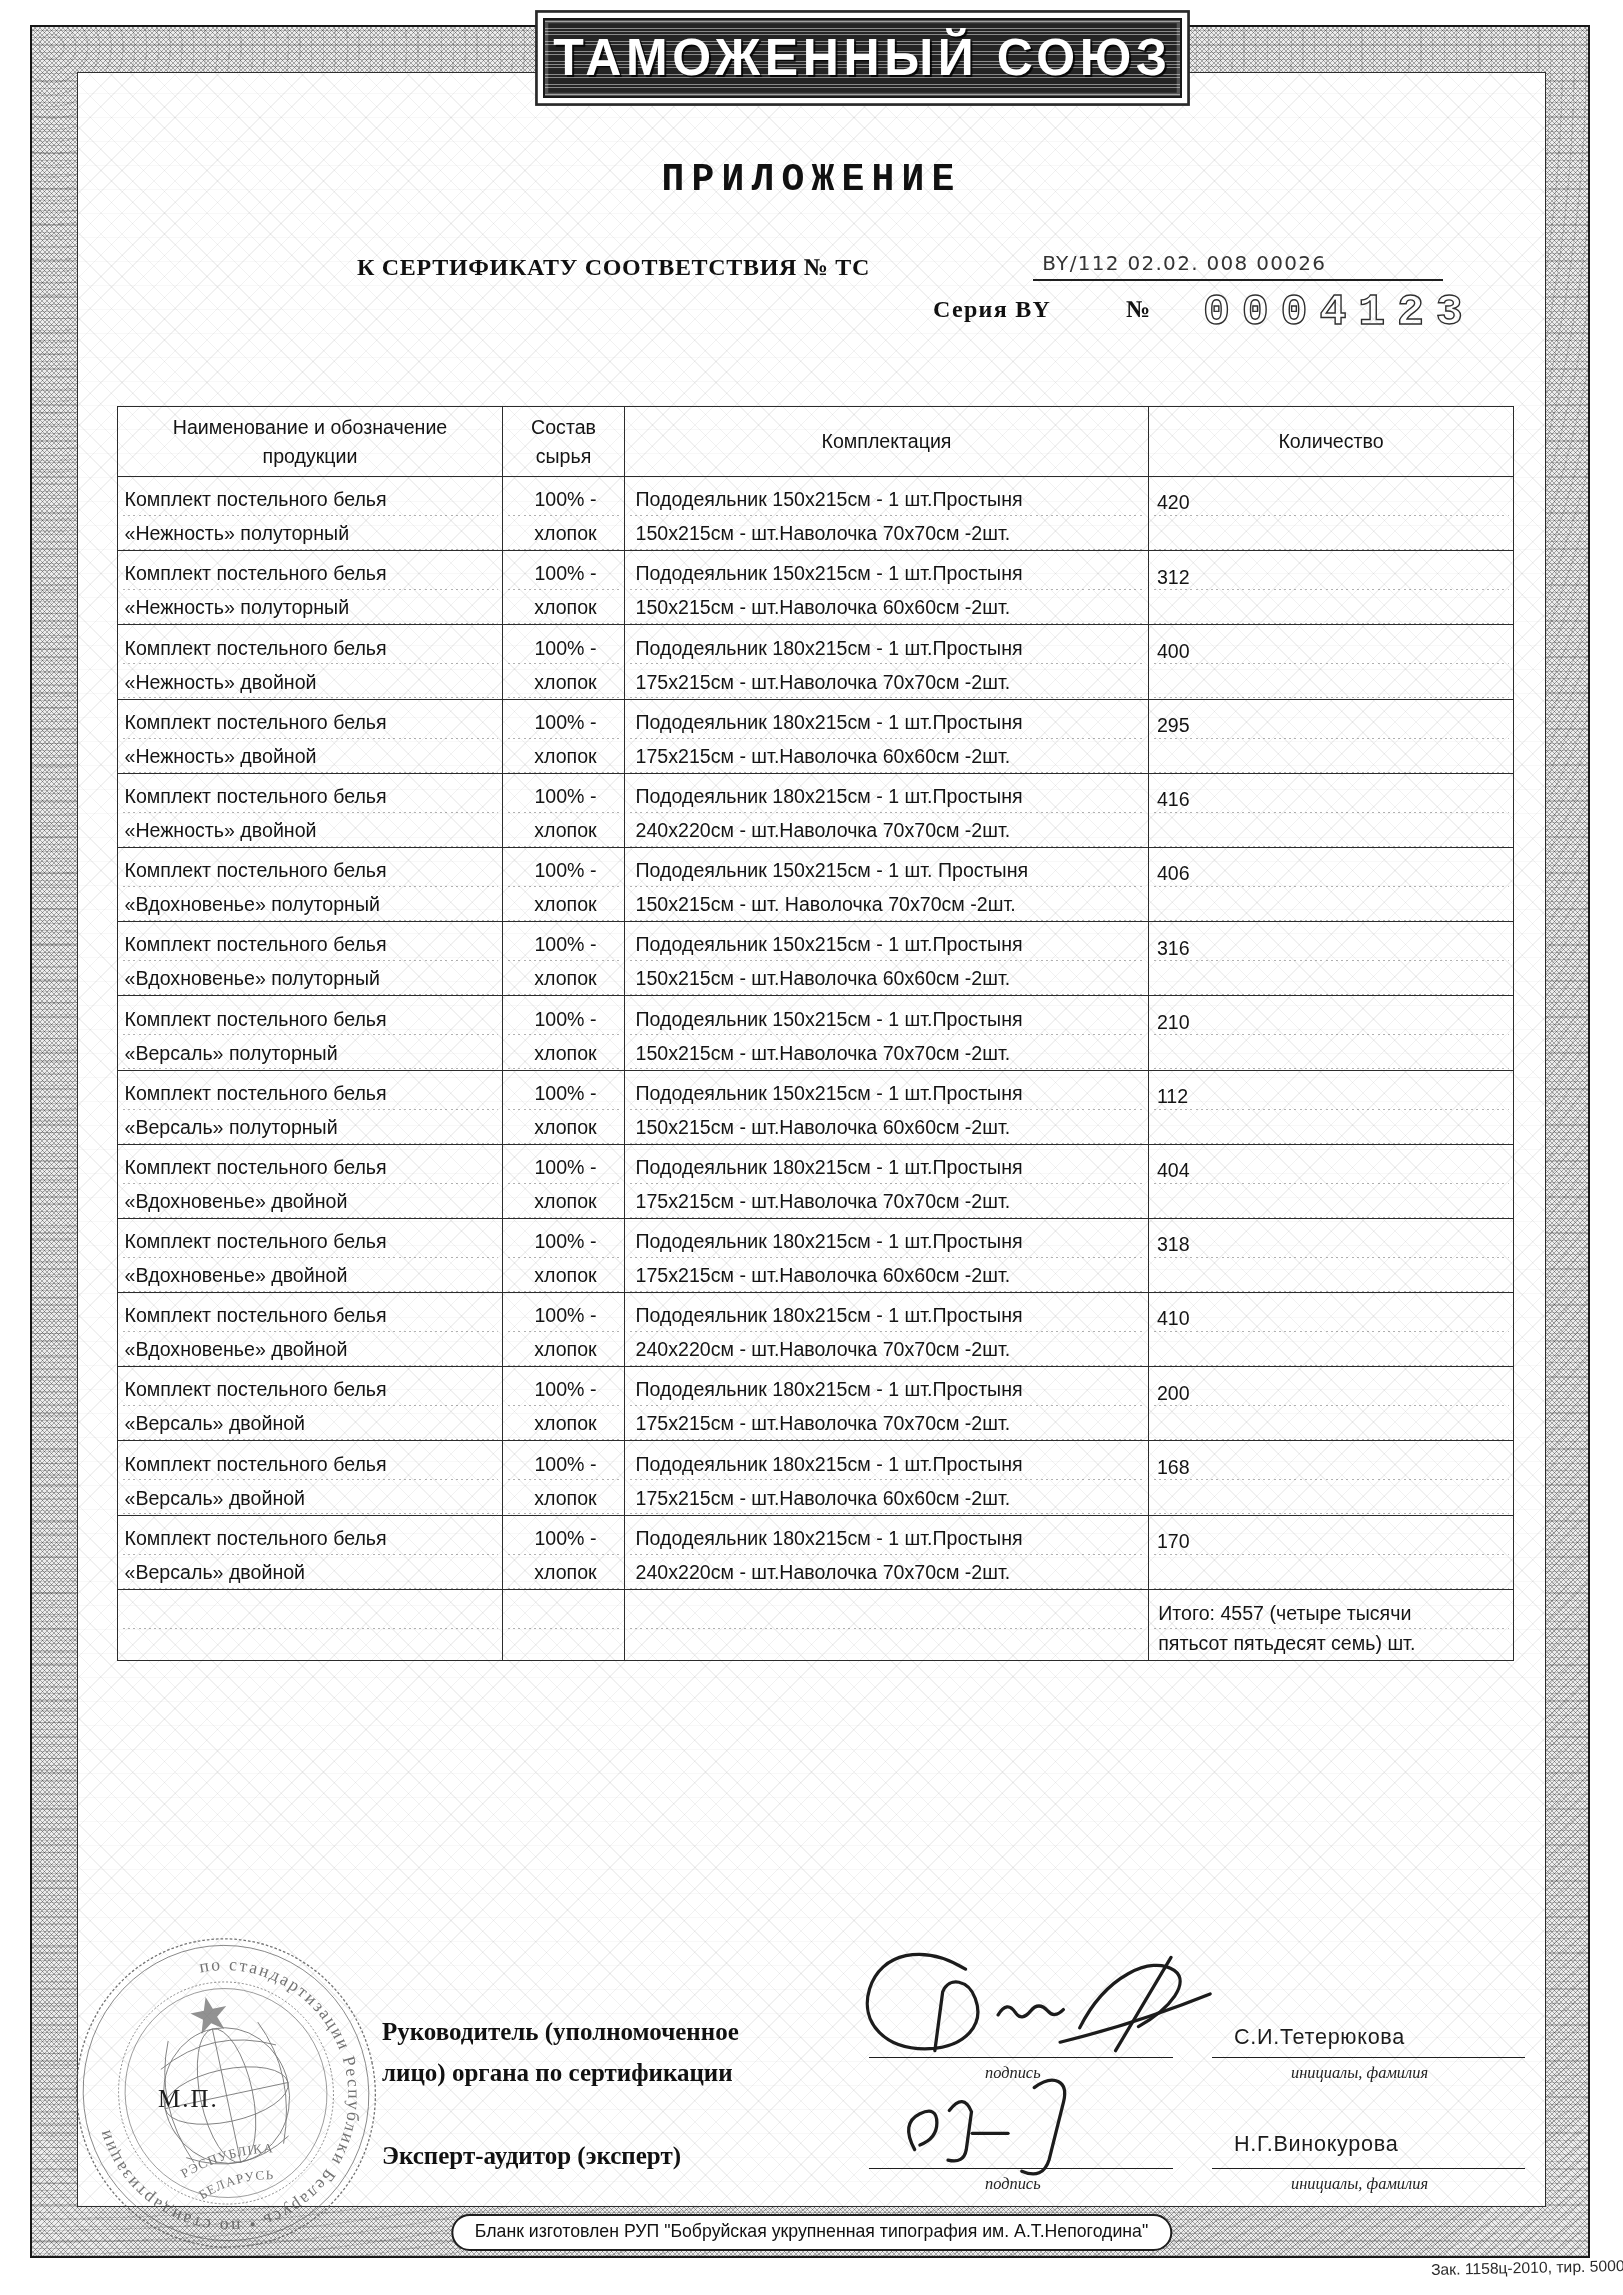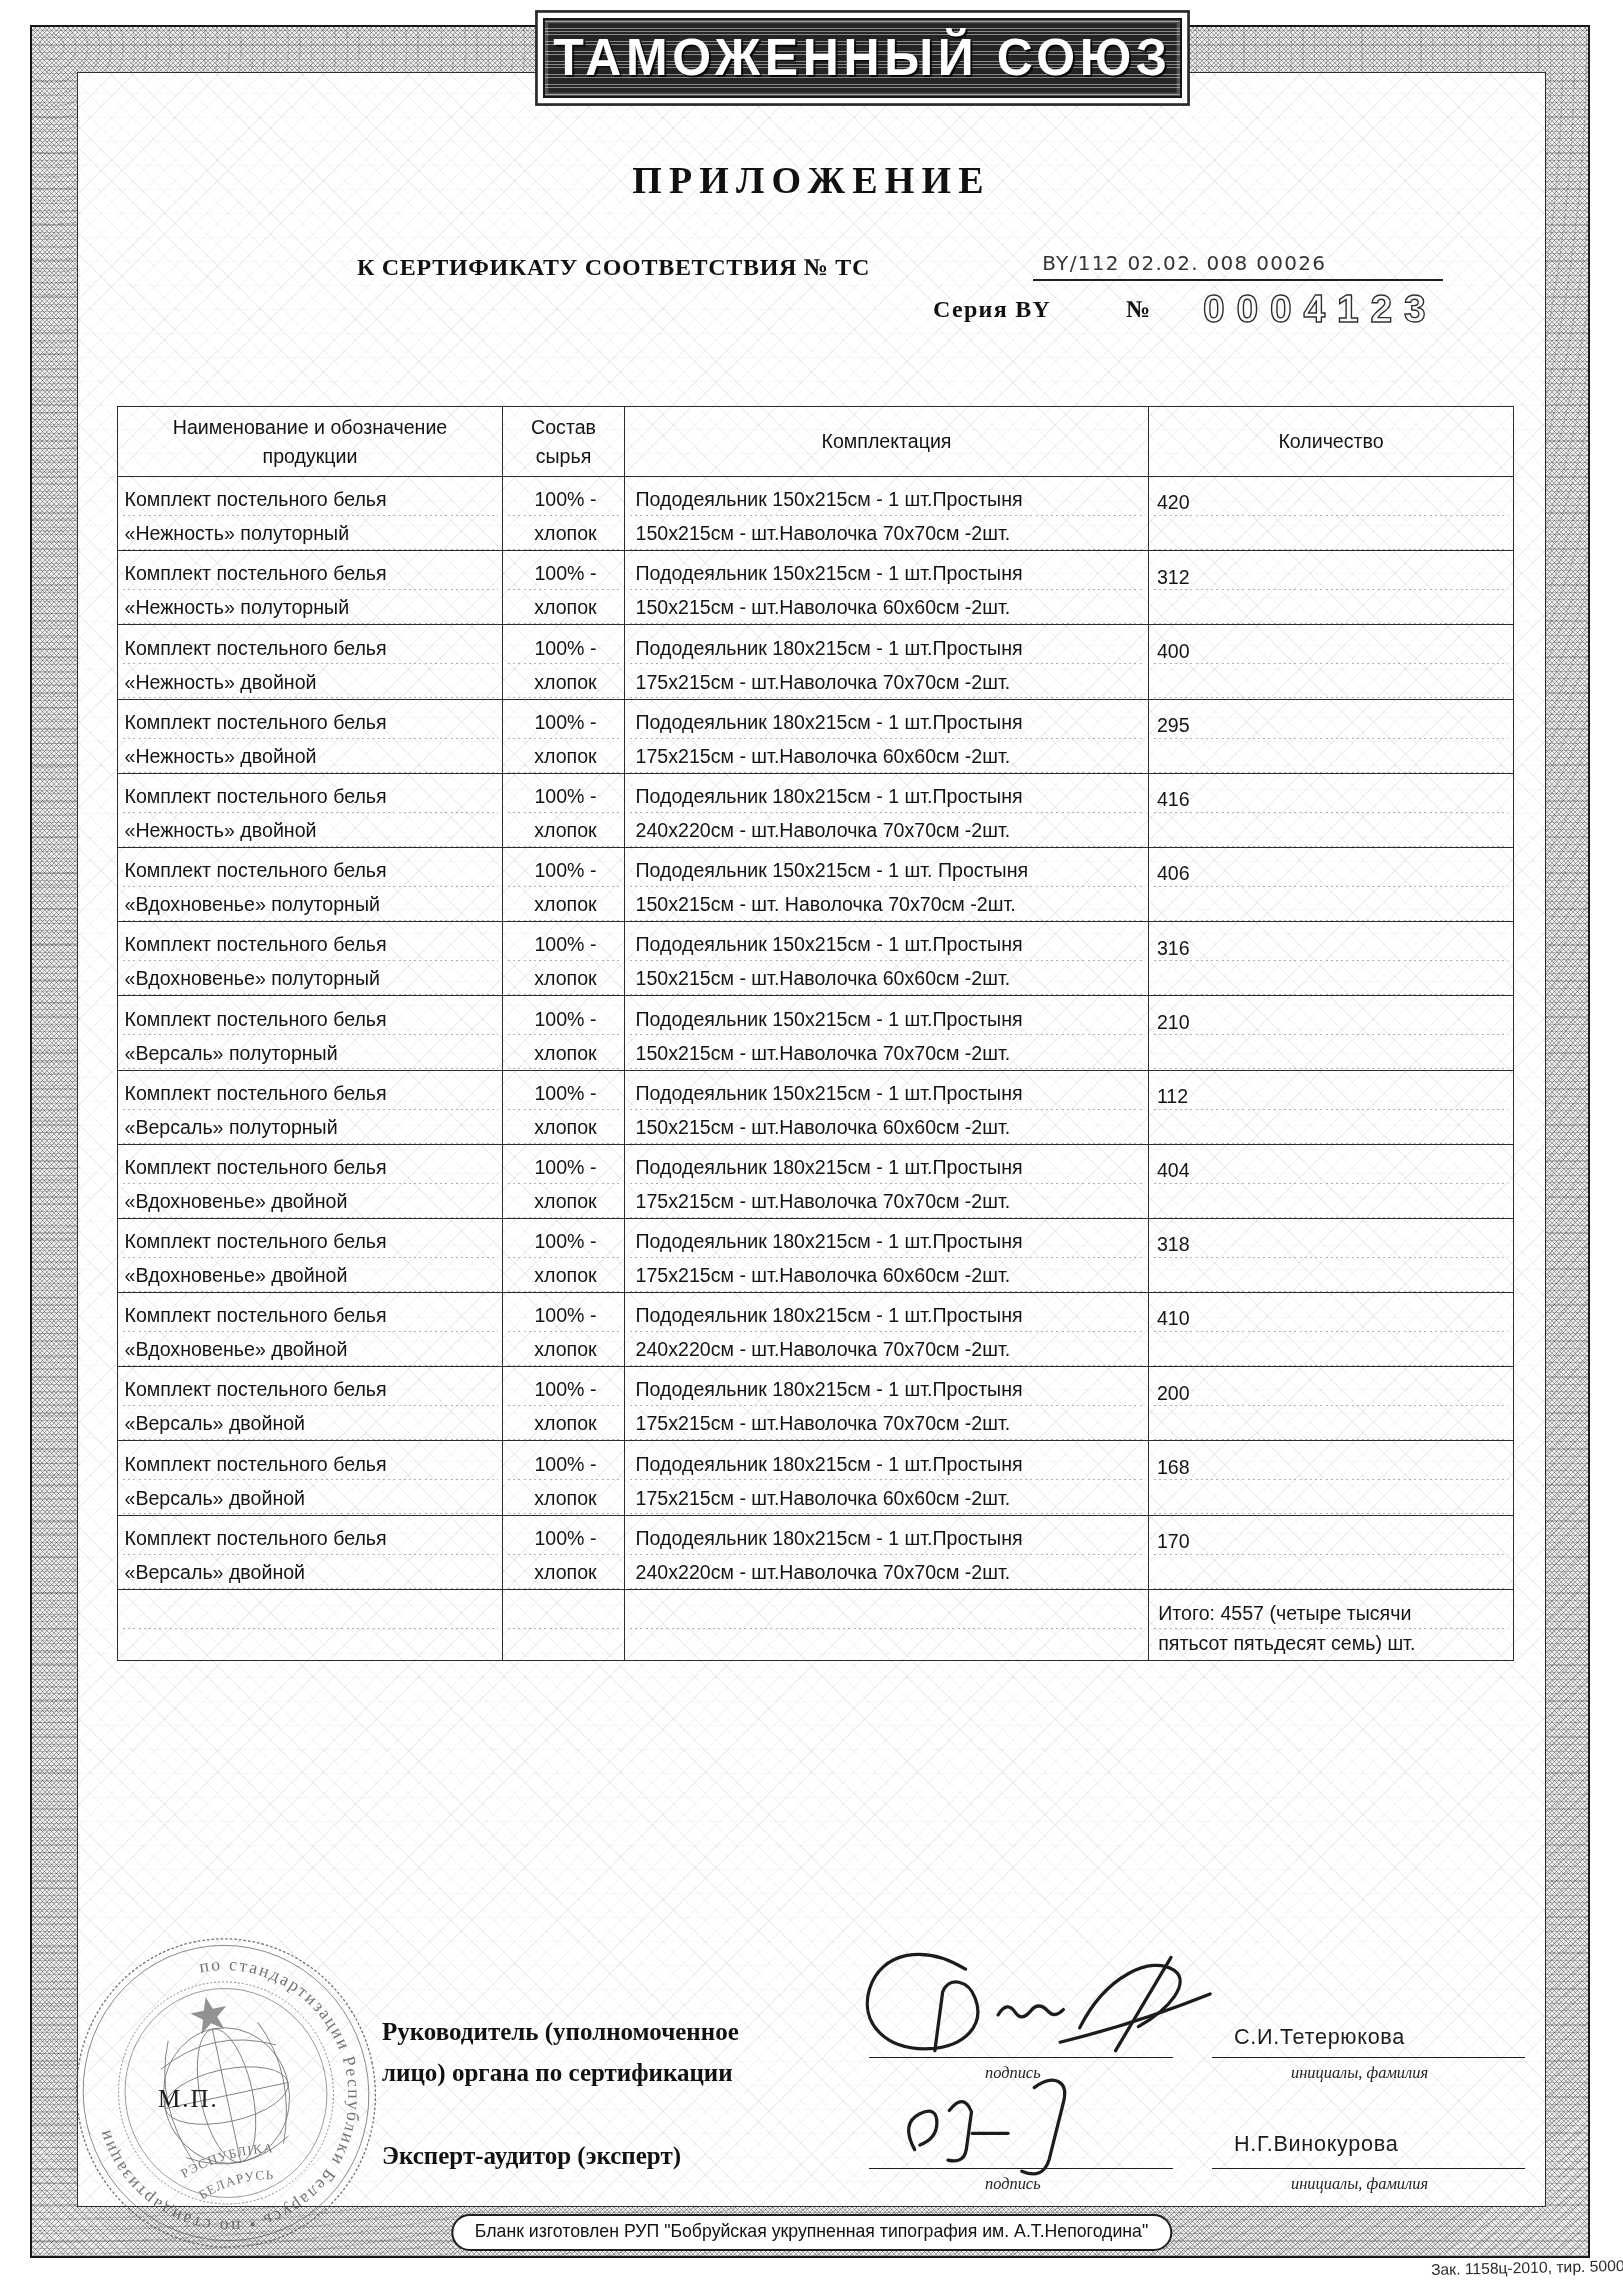--- a/index.html
+++ b/index.html
@@ -22,32 +22,32 @@
            repeating-linear-gradient(0deg, rgba(70,70,70,.04) 0 0.7px, transparent 0.7px 24px);}
   
   .plate{position:absolute;left:543px;top:18.3px;width:639px;height:80px;box-sizing:border-box;
          border:2.6px solid #181818;z-index:6;text-align:center;
          background:repeating-linear-gradient(180deg,#242424 0 1.3px,#8a8a8a 1.3px 2px,#242424 2px 3.3px);
          box-shadow:0 0 0 5.2px #fff, 0 0 0 7.9px #2a2a2a, inset 0 0 0 3.3px rgba(255,255,255,.22);}
   .plate span{display:inline-block;margin-top:9.2px;font-weight:bold;font-size:50px;line-height:56px;
          letter-spacing:4.6px;color:#fff;font-family:"Liberation Sans",sans-serif;
          text-shadow:2px 2px 0.7px rgba(0,0,0,.85);transform:scaleY(1.05);}
   .doc-title{position:absolute;left:0;right:0;top:158px;text-align:center;
-         font-family:Liberation Serif, serif;font-weight:bold;font-size:38px;letter-spacing:7.2px;color:#111;}
+         font-family:Liberation Mono, monospace;font-weight:bold;font-size:38px;letter-spacing:7.2px;color:#111;}
   .subtitle{position:absolute;left:357px;top:254px;font-family:"Liberation Serif",serif;
          font-weight:bold;font-size:24px;letter-spacing:0.7px;color:#111;}
   .cert-no{position:absolute;left:1033px;top:251px;width:410px;height:30px;box-sizing:border-box;
          border-bottom:2px solid #1f1f1f;padding-left:9.2px;
          font-family:"DejaVu Sans",sans-serif;font-size:20px;letter-spacing:1.3px;color:#333;}
   .series{position:absolute;left:933px;top:296px;font-family:"Liberation Serif",serif;
          font-weight:bold;font-size:24px;letter-spacing:1.3px;color:#111;}
   .no-sign{position:absolute;left:1126px;top:296px;font-family:"Liberation Serif",serif;
          font-weight:bold;font-size:24px;color:#111;}
-  .serial{position:absolute;left:1203px;top:287px;font-family:Liberation Sans, sans-serif;
-         font-weight:bold;font-size:39px;letter-spacing:11.8px;color:transparent;
+  .serial{position:absolute;left:1203px;top:287px;font-family:Liberation Mono, monospace;
+         font-weight:bold;font-size:45px;letter-spacing:11.8px;color:transparent;
          -webkit-text-stroke:1.4px #2f2f2f;}
   
   table.tbl{position:absolute;left:117px;top:406px;width:1395px;border-collapse:collapse;
          table-layout:fixed;font-size:19.6px;color:#141414;}
   .tbl th,.tbl td{border:1.3px solid #2c2c2c;box-sizing:border-box;vertical-align:top;}
   .tbl tr.hdr th{height:70px;vertical-align:middle;text-align:center;font-weight:normal;
          font-size:19.6px;line-height:29px;}
   .tbl tbody tr{height:71px;}
   .ln{display:block;white-space:nowrap;}
   td.c-name{padding:5.2px 5.2px 0 6.5px;line-height:34px;margin-top:26px;}

